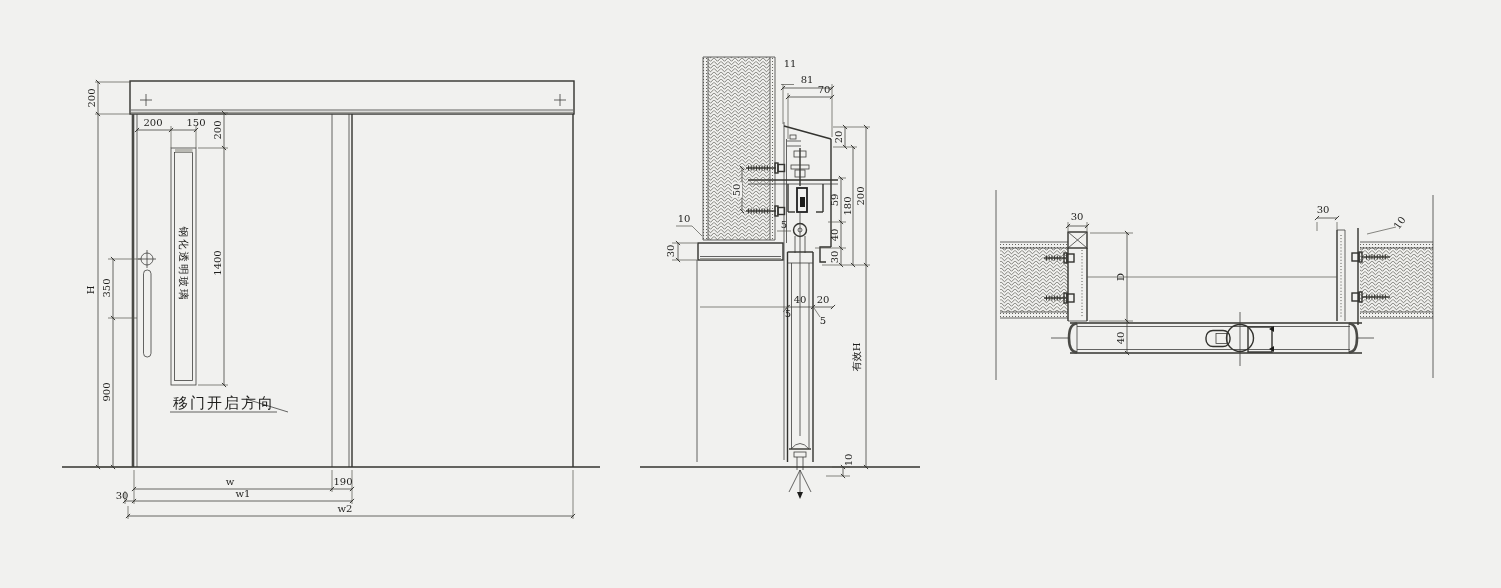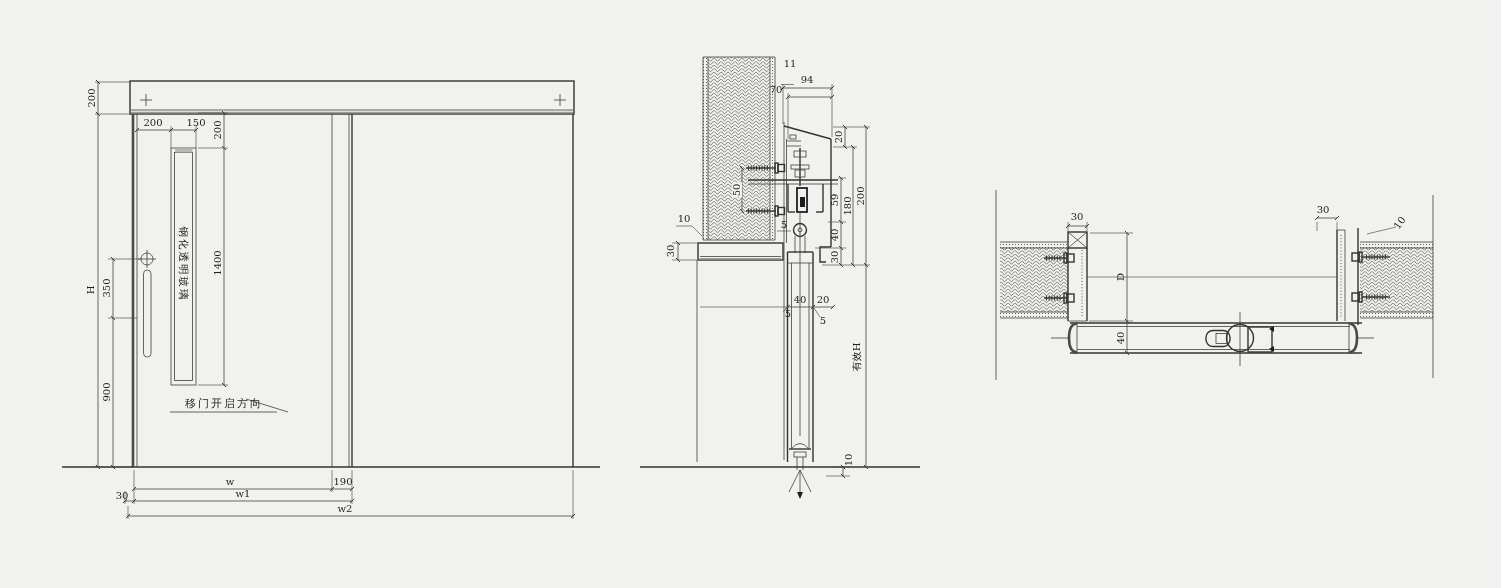--- a/index.html
+++ b/index.html
@@ -13,21 +13,21 @@
   .dim{stroke:#44443f;stroke-width:0.8;fill:none;}
   .dotted{stroke:#45453f;stroke-width:0.9;stroke-dasharray:1 2.1;fill:none;}
   .thread{stroke:#3a3a36;stroke-width:5;stroke-dasharray:1 1.7;fill:none;}
   .gray{stroke:#9c9c96;stroke-width:1.6;fill:none;}
   .lbl{position:absolute;transform:translate(-50%,-50%);font-size:10px;color:#1e1e1c;
        white-space:nowrap;line-height:1;}
   .rot{transform:translate(-50%,-50%) rotate(-90deg);}
   .rot90{transform:translate(-50%,-50%) rotate(90deg);letter-spacing:2px;font-size:10.5px;}
   .rm55{transform:translate(-50%,-50%) rotate(-55deg);}
   .bgpad{background:#f1f1ef;padding:0 1px;}
-  .cn{font-size:11px;letter-spacing:2px;padding-left:12px;}
+  .cn{font-size:15px;letter-spacing:2px;padding-left:12px;}
 </style>
 </head>
 <body>
 
 <div id="canvas">
 
 <svg width="1501" height="588">
   <defs>
     <marker id="tk" markerWidth="8" markerHeight="8" refX="4" refY="4" orient="auto">
       <path d="M1.4 6.6 L6.6 1.4" stroke="#33332f" stroke-width="1.2" fill="none"></path>
@@ -364,22 +364,22 @@
 <div class="lbl rot" style="left:218px;top:263px">1400</div>
 <div class="lbl rot90" style="left:183.5px;top:264px">钢化透明玻璃</div>
 <div class="lbl cn" style="left:218px;top:403px">移门开启方向</div>
 <div class="lbl" style="left:230px;top:482px">w</div>
 <div class="lbl" style="left:343px;top:482px">190</div>
 <div class="lbl" style="left:122px;top:496px">30</div>
 <div class="lbl" style="left:243px;top:494px">w1</div>
 <div class="lbl" style="left:345px;top:509px">w2</div>
 
 <div class="lbl" style="left:790px;top:64px">11</div>
-<div class="lbl" style="left:807px;top:80px">94</div>
-<div class="lbl" style="left:776px;top:90px">70</div>
+<div class="lbl" style="left:807px;top:80px">81</div>
+<div class="lbl" style="left:824px;top:90px">70</div>
 <div class="lbl rot" style="left:839px;top:137px">20</div>
 <div class="lbl rot bgpad" style="left:737px;top:190px">50</div>
 <div class="lbl" style="left:684px;top:219px">10</div>
 <div class="lbl rot" style="left:671px;top:251px">30</div>
 <div class="lbl rot" style="left:835px;top:200px">59</div>
 <div class="lbl rot" style="left:835px;top:235px">40</div>
 <div class="lbl rot" style="left:835px;top:257px">30</div>
 <div class="lbl rot" style="left:848px;top:206px">180</div>
 <div class="lbl rot" style="left:861px;top:196px">200</div>
 <div class="lbl rot" style="left:857px;top:357px">有效H</div>

